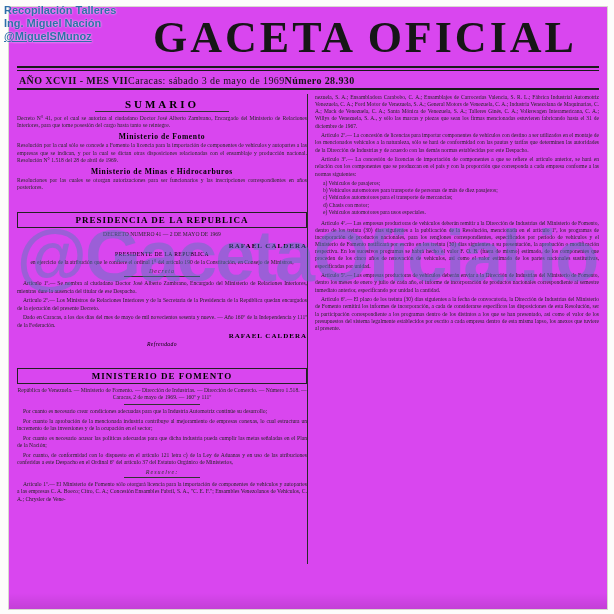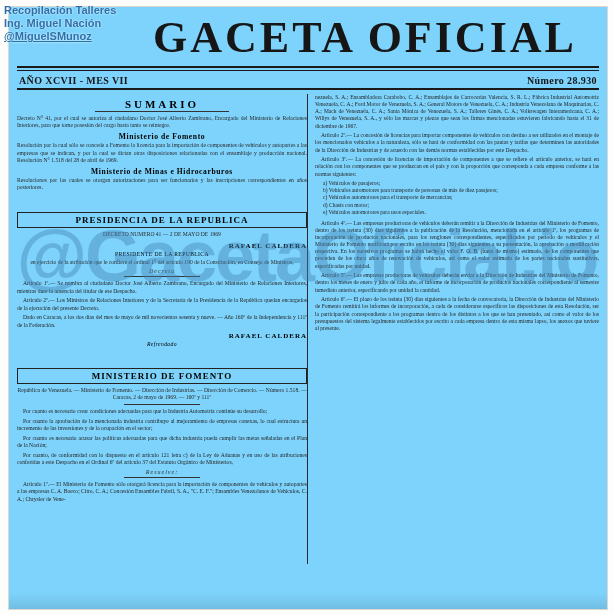--- a/index.html
+++ b/index.html
@@ -56,21 +56,21 @@
     pointer-events: none;
   }
 
   
   .sheet {
     position: absolute;
     left: 8px;
     top: 6px;
     width: 598px;
     height: 602px;
-    background: #7dd3fc;
+    background: #d946ef;
     border: 1px solid #d9d7cf;
     overflow: hidden;
   }
 
   
   .masthead {
     text-align: center;
     padding-top: 8px;
   }
   .masthead .title {
@@ -98,21 +98,20 @@
     margin: 5px 8px 2px 8px;
     border-top: 2px solid #1a1a1a;
   }
   .rule-thin {
     margin: 0 8px 3px 8px;
     border-top: 1px solid #1a1a1a;
   }
 
   .issueline {
     display: flex;
-    justify-content: space-between;
     align-items: baseline;
     font-family: "Liberation Serif", serif;
     font-size: 10px;
     font-weight: bold;
     letter-spacing: 0.4px;
     padding: 1px 10px 2px 10px;
     color: #151515;
   }
   .issueline .mid { font-weight: normal; }
 
@@ -243,20 +242,21 @@
   <div class="sheet">
 
     <div class="masthead">
       <div class="title">GACETA OFICIAL</div>
     </div>
     <div class="rule-thick"></div>
     <div class="rule-thin"></div>
 
     <div class="issueline">
       <span>AÑO XCVII - MES VII</span>
+      <span class="mid">Caracas: sábado 3 de mayo de 1969</span>
       <span>Número 28.930</span>
     </div>
     <div class="rule-under-issue"></div>
 
     <div class="body-cols">
 
       <div class="col col-left">
 
         <div class="h-sumario ctr">SUMARIO</div>
         <div class="rule-sm"></div>

